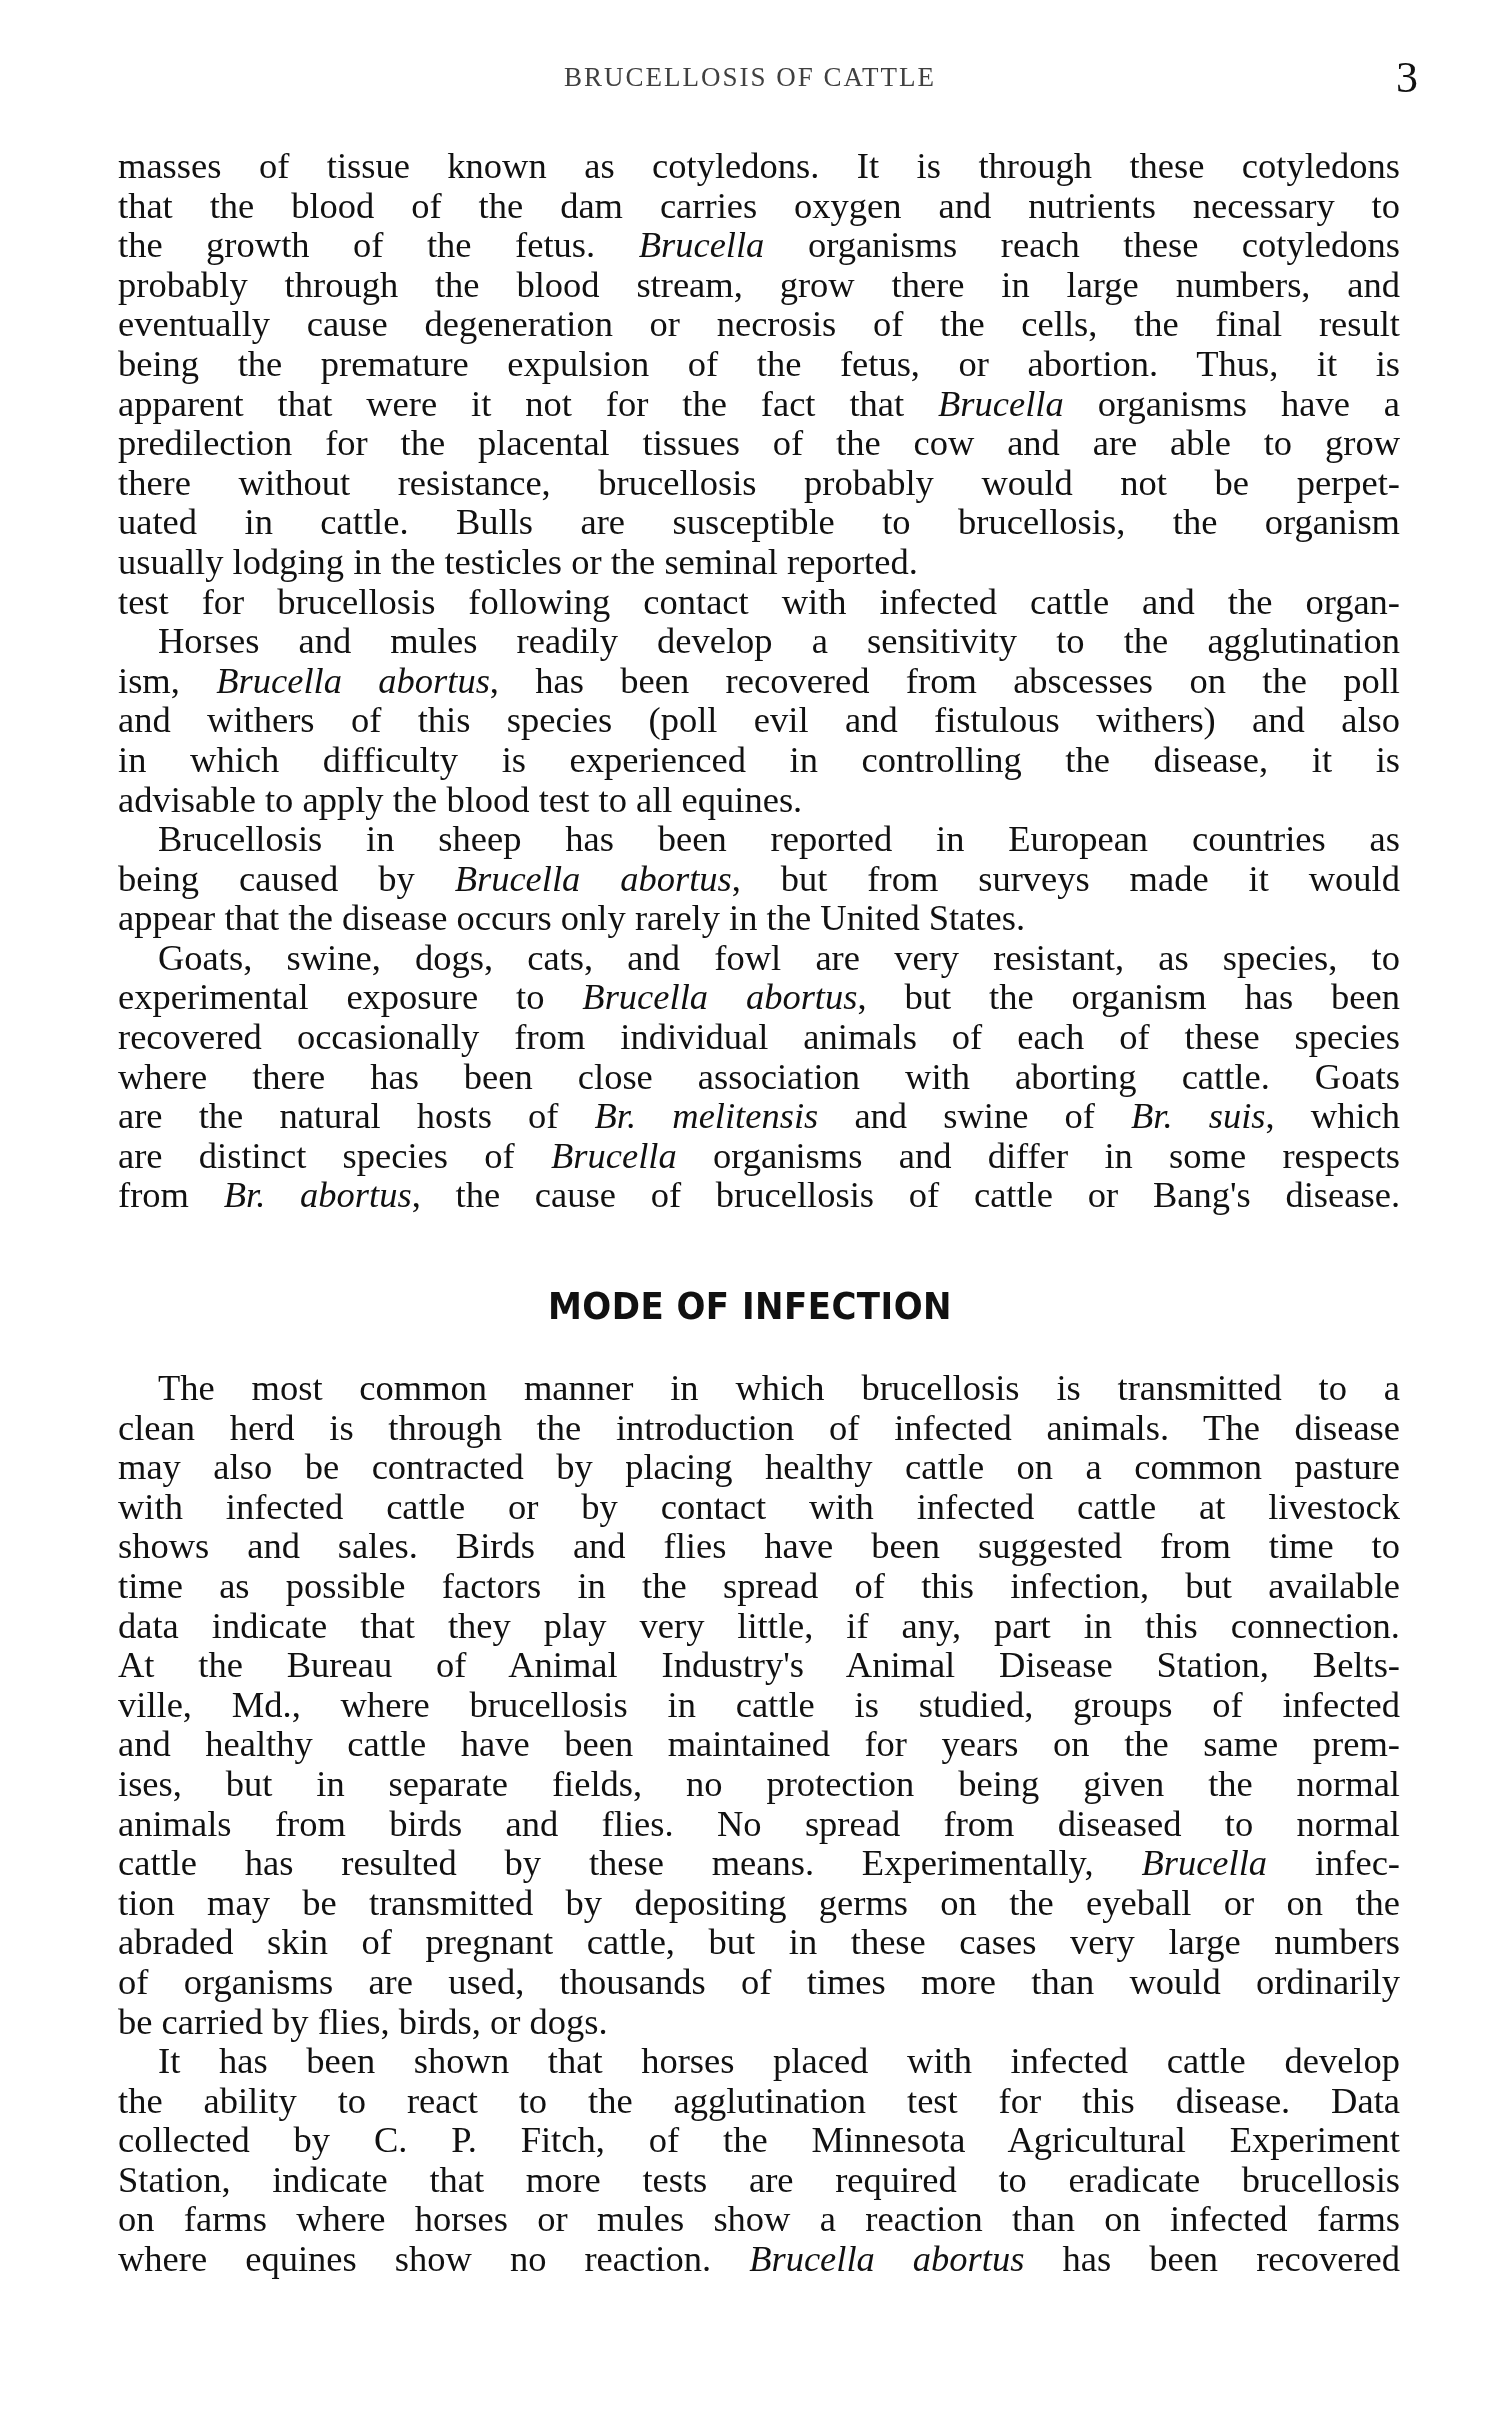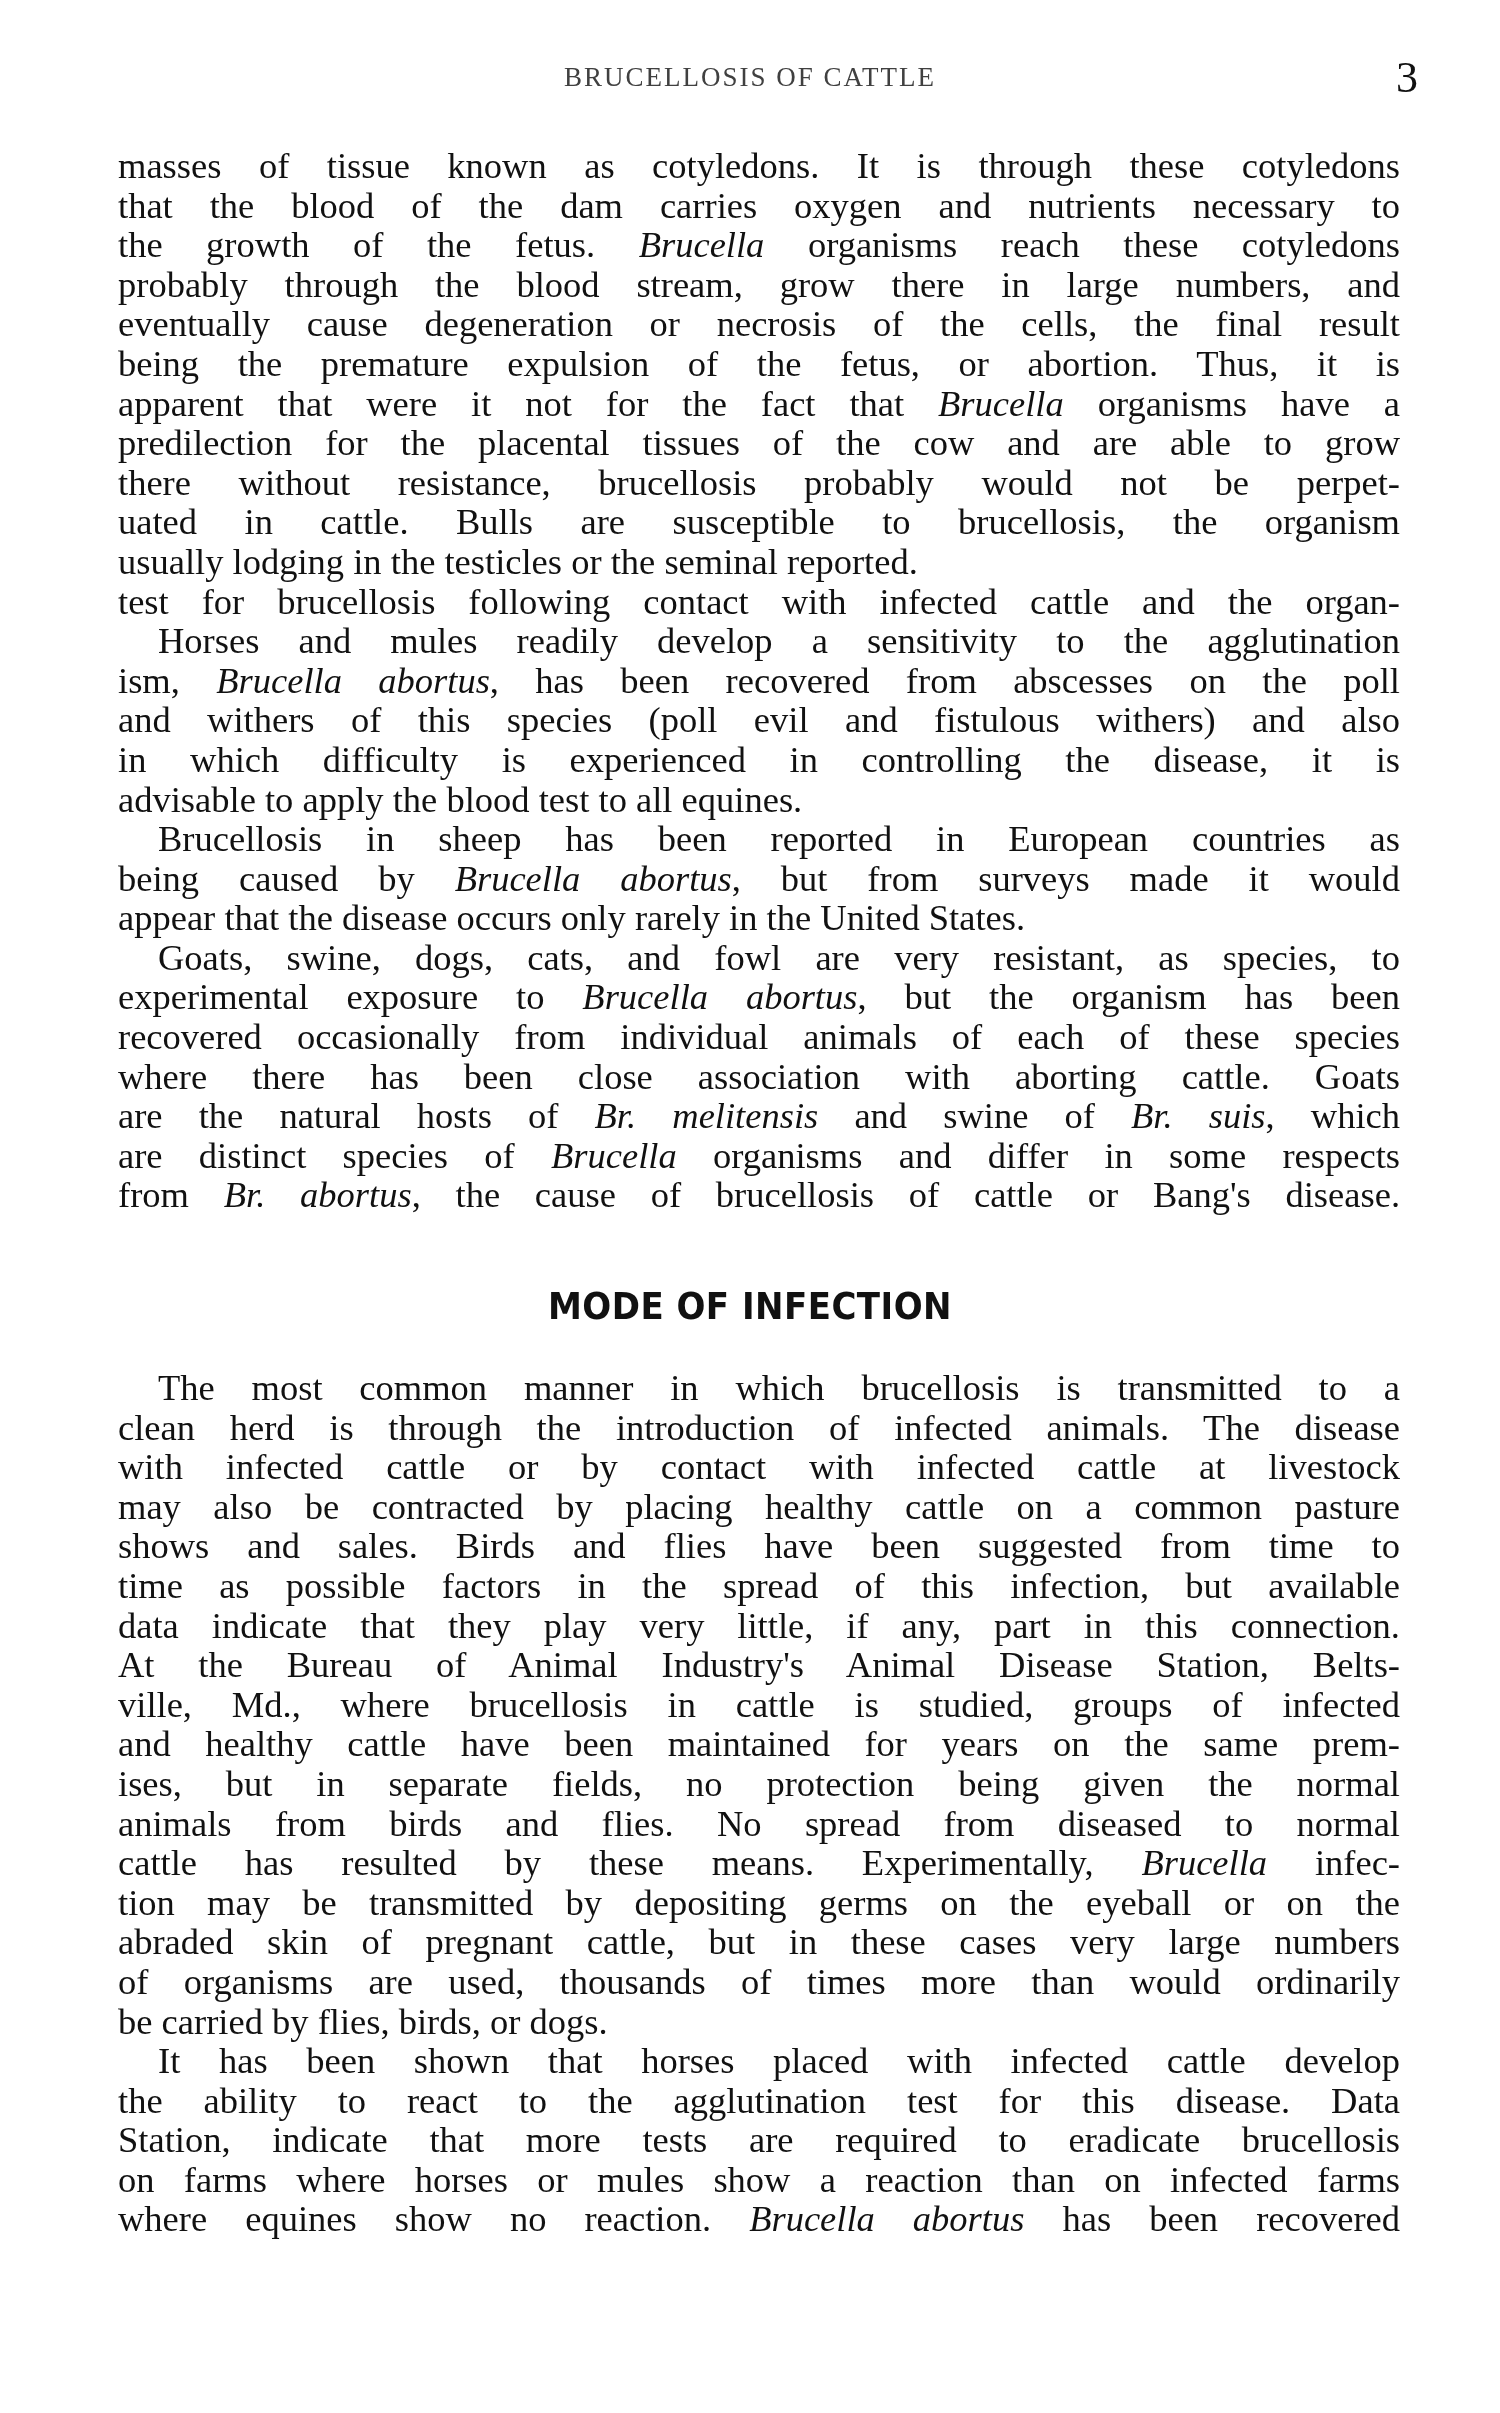--- a/index.html
+++ b/index.html
@@ -68,34 +68,35 @@
       <span class="line "><span>are the natural hosts of </span><span class="it">Br. melitensis</span><span> and swine of </span><span class="it">Br. suis</span><span>, which</span></span>
       <span class="line "><span>are distinct species of </span><span class="it">Brucella</span><span> organisms and differ in some respects</span></span>
       <span class="line "><span>from </span><span class="it">Br. abortus</span><span>, the cause of brucellosis of cattle or Bang's disease.</span></span>
     </div>
 
   <div class="section-heading">MODE OF INFECTION</div>
 
   <div class="body-text" id="block2" style="top:1368px;">
       <span class="line indent"><span>The most common manner in which brucellosis is transmitted to a</span></span>
       <span class="line "><span>clean herd is through the introduction of infected animals.  The disease</span></span>
+      <span class="line "><span>may also be contracted by placing healthy cattle on a common pasture</span></span>
       <span class="line "><span>with infected cattle or by contact with infected cattle at livestock</span></span>
-      <span class="line "><span>may also be contracted by placing healthy cattle on a common pasture</span></span>
       <span class="line "><span>shows and sales.  Birds and flies have been suggested from time to</span></span>
       <span class="line "><span>time as possible factors in the spread of this infection, but available</span></span>
       <span class="line "><span>data indicate that they play very little, if any, part in this connection.</span></span>
       <span class="line "><span>At the Bureau of Animal Industry's Animal Disease Station, Belts-</span></span>
       <span class="line "><span>ville, Md., where brucellosis in cattle is studied, groups of infected</span></span>
       <span class="line "><span>and healthy cattle have been maintained for years on the same prem-</span></span>
       <span class="line "><span>ises, but in separate fields, no protection being given the normal</span></span>
       <span class="line "><span>animals from birds and flies.  No spread from diseased to normal</span></span>
       <span class="line "><span>cattle has resulted by these means.  Experimentally, </span><span class="it">Brucella</span><span> infec-</span></span>
       <span class="line "><span>tion may be transmitted by depositing germs on the eyeball or on the</span></span>
       <span class="line "><span>abraded skin of pregnant cattle, but in these cases very large numbers</span></span>
       <span class="line "><span>of organisms are used, thousands of times more than would ordinarily</span></span>
       <span class="line last"><span>be carried by flies, birds, or dogs.</span></span>
       <span class="line indent"><span>It has been shown that horses placed with infected cattle develop</span></span>
       <span class="line "><span>the ability to react to the agglutination test for this disease.  Data</span></span>
+      <span class="line "><span>collected by C. P. Fitch, of the Minnesota Agricultural Experiment</span></span>
       <span class="line "><span>Station, indicate that more tests are required to eradicate brucellosis</span></span>
       <span class="line "><span>on farms where horses or mules show a reaction than on infected farms</span></span>
       <span class="line "><span>where equines show no reaction.  </span><span class="it">Brucella abortus</span><span> has been recovered</span></span>
     </div>
 </div>
 
 </body></html>

